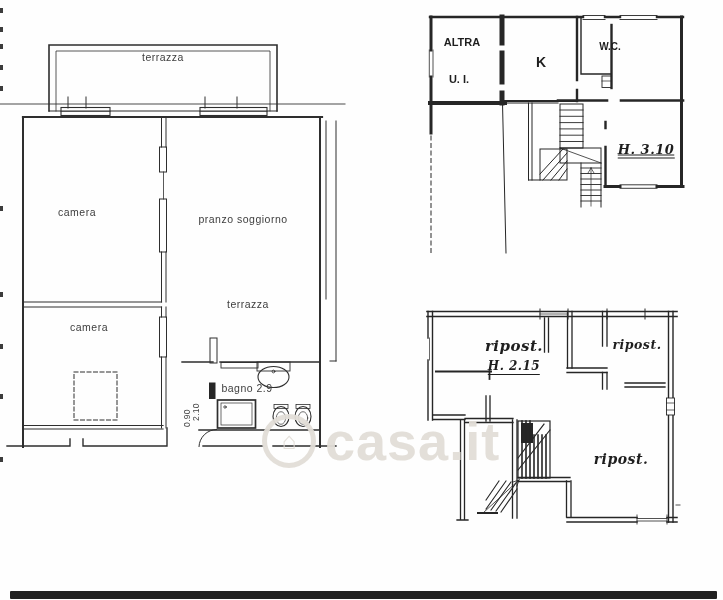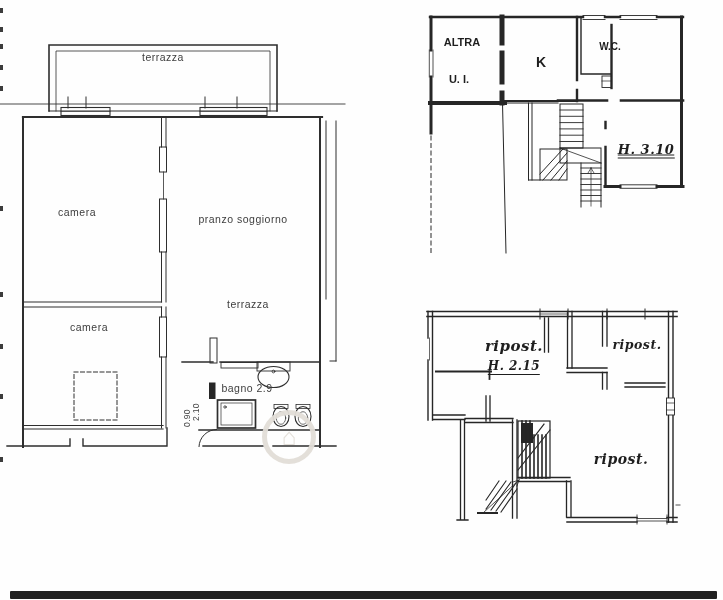--- a/index.html
+++ b/index.html
@@ -197,20 +197,21 @@
 
   <span class="lbl hand-i" style="left:514px;top:346px;font-size:15px;">ripost.</span>
   <span class="lbl hand-i underl" style="left:514px;top:367px;font-size:12px;">H. 2.15</span>
   <span class="lbl hand-i" style="left:637px;top:344px;font-size:12.5px;">ripost.</span>
   <span class="lbl hand-i" style="left:621px;top:459px;font-size:14px;">ripost.</span>
 
   <div id="watermark">
     <div id="wm-circle">
       <span>⌂</span>
     </div>
+    <div id="wm-text">casa.it</div>
   </div>
 
   <div id="scan-bar"></div>
   <div class="scan-mark" style="top:8px;"></div>
   <div class="scan-mark" style="top:27px;"></div>
   <div class="scan-mark" style="top:44px;"></div>
   <div class="scan-mark" style="top:65px;"></div>
   <div class="scan-mark" style="top:86px;"></div>
   <div class="scan-mark" style="top:206px;"></div>
   <div class="scan-mark" style="top:292px;"></div>

